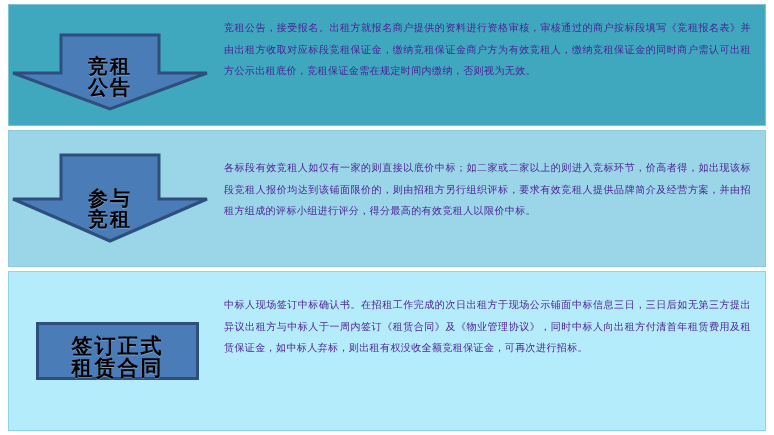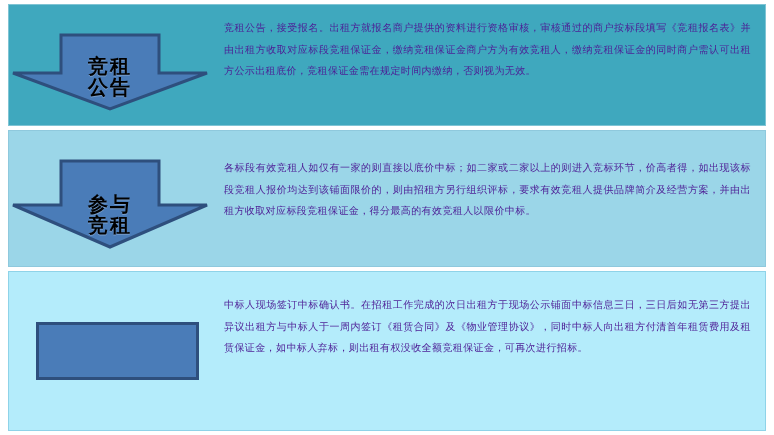--- a/index.html
+++ b/index.html
@@ -30,21 +30,21 @@
 
   
   .shape-wrap{
     position:absolute;
     display:flex;
     align-items:flex-end;
     justify-content:center;
   }
 
   .arrow-1{left:2px;top:28px;width:198px;height:78px;}
-  .arrow-2{left:2px;top:28px;width:198px;height:90px;}
+  .arrow-2{left:2px;top:22px;width:198px;height:90px;}
   .rect-3{left:27px;top:50px;width:163px;height:58px;}
 
   .arrow-shape{
     position:absolute;
     inset:0;
   }
   .arrow-shape svg{display:block;width:100%;height:100%;}
 
   .rect-shape{
     position:absolute;inset:0;
@@ -111,25 +111,27 @@
     <div class="shape-wrap arrow-2">
       <div class="arrow-shape">
         <svg viewBox="0 0 198 90" preserveAspectRatio="none">
           <polygon points="50,2 148,2 148,46 196,46 99,88 2,46 50,46" fill="#4a7cb8" stroke="#2e4f7d" stroke-width="3"></polygon>
         </svg>
       </div>
       <div class="shape-label">参与
 竞租</div>
     </div>
 
-    <div class="body-text body-2">各标段有效竞租人如仅有一家的则直接以底价中标；如二家或二家以上的则进入竞标环节，价高者得，如出现该标段竞租人报价均达到该铺面限价的，则由招租方另行组织评标，要求有效竞租人提供品牌简介及经营方案，并由出租方收取对应标段竞租保证金，得分最高的有效竞租人以限价中标。</div>
+    <div class="body-text body-2">各标段有效竞租人如仅有一家的则直接以底价中标；如二家或二家以上的则进入竞标环节，价高者得，如出现该标段竞租人报价均达到该铺面限价的，则由招租方另行组织评标，要求有效竞租人提供品牌简介及经营方案，并由招租方组成的评标小组进行评分，得分最高的有效竞租人以限价中标。</div>
   </div>
 
   <div class="band band-3">
 
     <div class="shape-wrap rect-3">
       <div class="rect-shape"></div>
+      <div class="shape-label">签订正式
+租赁合同</div>
     </div>
 
     <div class="body-text body-3">中标人现场签订中标确认书。在招租工作完成的次日出租方于现场公示铺面中标信息三日，三日后如无第三方提出异议出租方与中标人于一周内签订《租赁合同》及《物业管理协议》，同时中标人向出租方付清首年租赁费用及租赁保证金，如中标人弃标，则出租有权没收全额竞租保证金，可再次进行招标。</div>
   </div>
 
 </div>
 
 </body></html>

